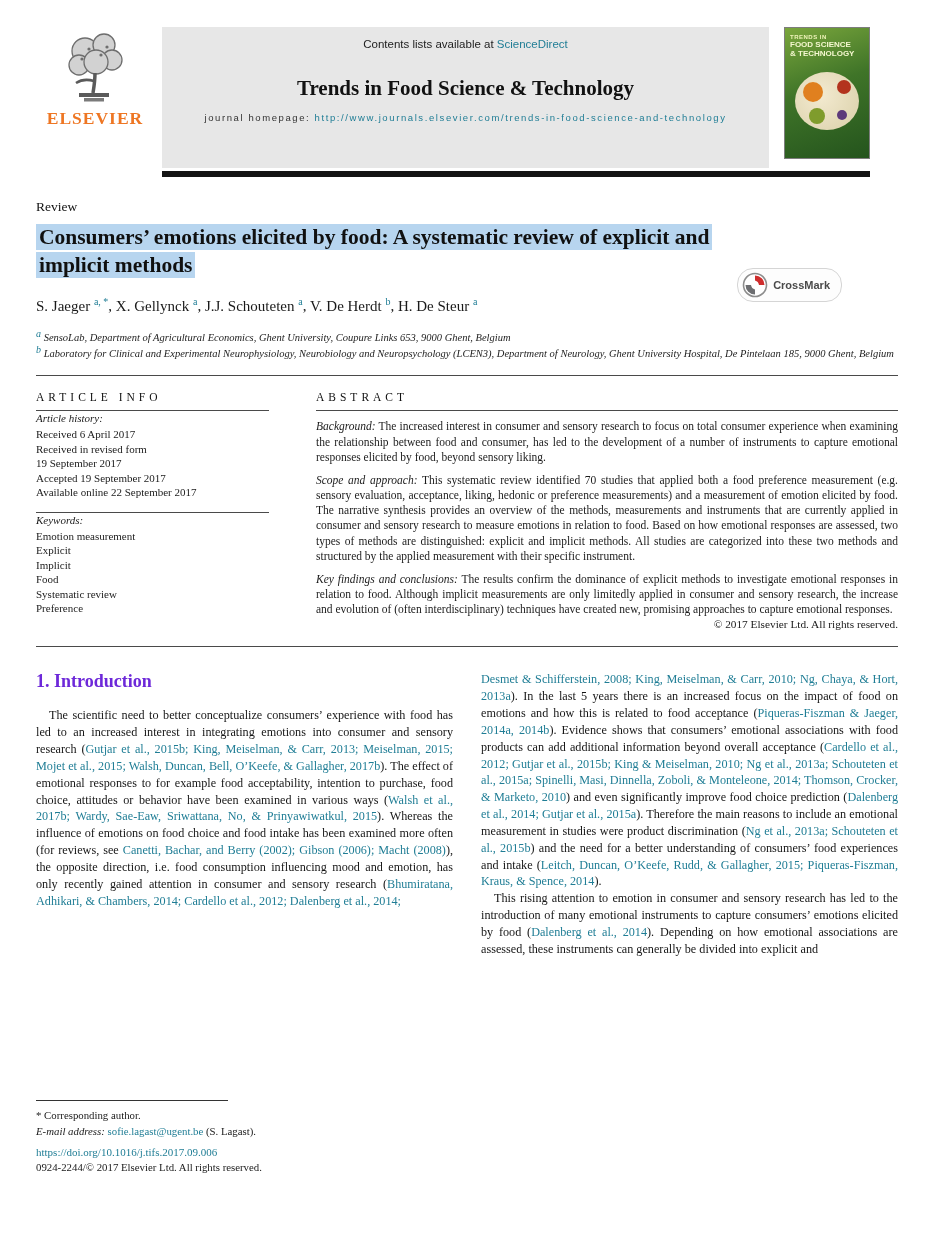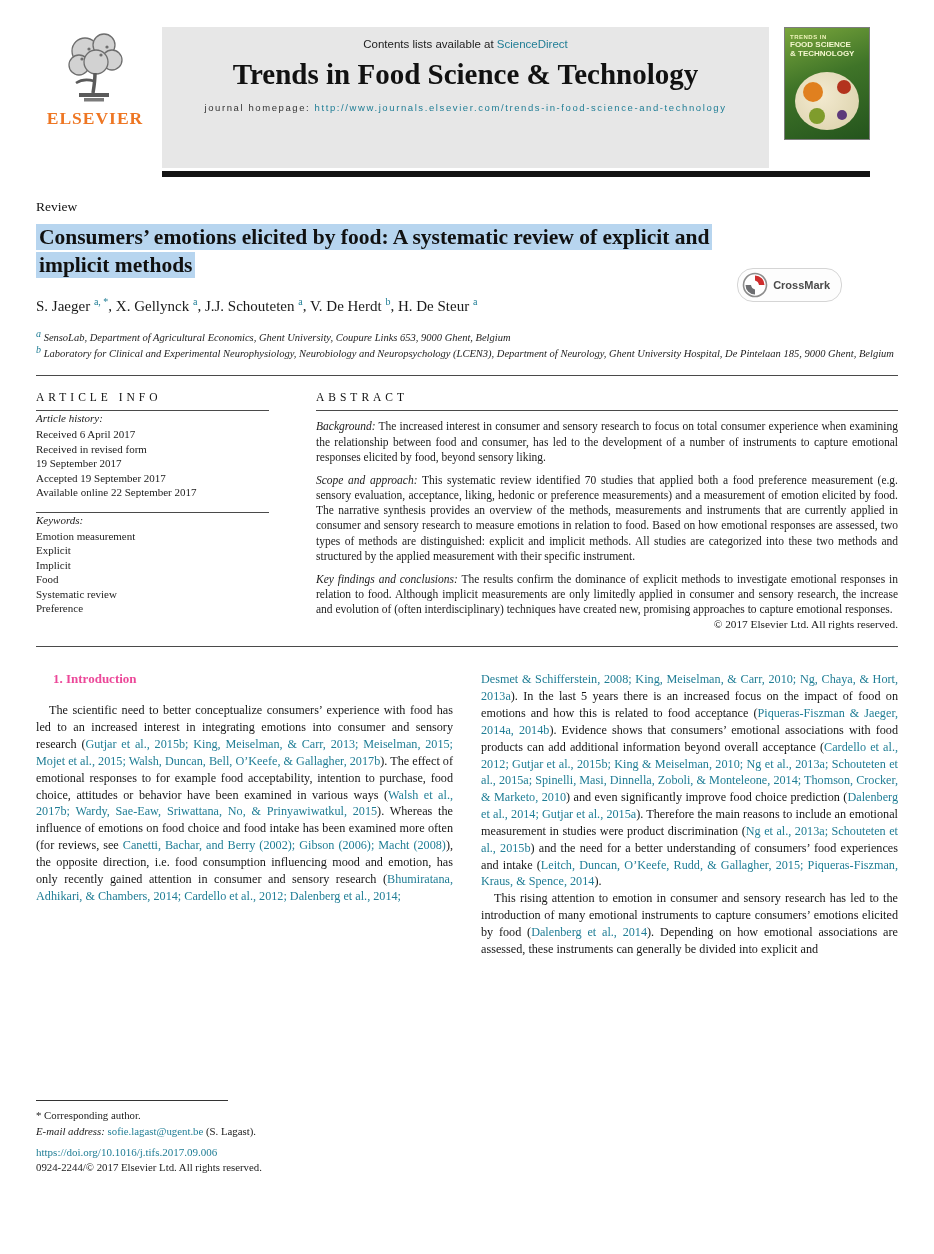--- a/index.html
+++ b/index.html
@@ -16,27 +16,27 @@
   }
   .citation{padding-top:50px;text-align:center;font-size:11.5px;color:var(--accent);}
   
   .masthead{margin-top:27px;margin-right:28px;display:flex;}
   .logo-block{width:118px;flex:none;display:flex;flex-direction:column;align-items:center;padding-top:2px;}
   .elsevier-word{margin-top:1px;font-size:17.5px;font-weight:700;letter-spacing:1px;color:var(--orange);font-family:"Liberation Serif",serif;}
   .mast-right{flex:1;margin-left:8px;display:flex;flex-direction:column;}
   .mast-main{display:flex;}
   .mast-box{flex:1;background:#e7e7e7;height:141px;text-align:center;}
   .contents-line{padding-top:11px;font-size:11.5px;color:#222;font-family:"Liberation Sans",sans-serif;}
-  .mast-title{margin-top:8px;font-size:29px;font-weight:700;color:#111;font-family:"Liberation Serif",serif;}
+  .mast-title{margin-top:26px;font-size:21px;font-weight:700;color:#111;font-family:"Liberation Serif",serif;}
   .homepage-line{margin-top:10px;font-size:9.5px;letter-spacing:1.6px;line-height:1.55;color:#333;
     font-family:"Liberation Sans",sans-serif;padding:0 34px;word-break:break-word;}
   .teal{color:var(--accent);text-decoration:none;cursor:pointer;}
   .black-bar{height:6px;background:#141414;margin-top:3px;}
   
-  .cover{width:86px;height:113px;margin-left:15px;flex:none;position:relative;overflow:hidden;
+  .cover{width:86px;height:132px;margin-left:15px;flex:none;position:relative;overflow:hidden;
     border:1px solid #7d7d7d;background:linear-gradient(160deg,#7aa63c 0%,#3f7428 45%,#24541d 100%);}
   .cover-top{padding:6px 5px 0;}
   .cover-t1{font:700 6px "Liberation Sans",sans-serif;color:#eef3b8;letter-spacing:.5px;}
   .cover-t2,.cover-t3{font:700 8px/9px "Liberation Sans",sans-serif;color:#f4f7cf;}
   .cover-circle{position:absolute;left:10px;top:44px;width:64px;height:58px;border-radius:50%;
     background:radial-gradient(circle at 40% 40%,#f3ead0,#d9cfa8);}
   .fruit{position:absolute;border-radius:50%;display:block;}
   .f1{background:#e0801f;width:20px;height:20px;left:8px;top:10px;}
   .f2{background:#b3331d;width:14px;height:14px;right:8px;top:8px;}
   .f3{background:#7f9c2c;width:16px;height:16px;left:14px;bottom:6px;}
@@ -61,21 +61,21 @@
   .thin-rule{border-top:1px solid #4a4a4a;}
   .thin-rule.mid{margin-top:12px;}
   .info-label{font-style:italic;font-size:11px;line-height:1.45;}
   .info-line{font-size:11px;line-height:1.32;color:#1c1c1c;}
   .abs-p{margin-top:8px;font-size:11.5px;line-height:1.32;text-align:justify;color:#1b1b1b;}
   .abs-copyright{text-align:right;font-size:11.3px;margin-top:1px;}
   .rule2{margin-top:16px;}
   
   .body-cols{display:flex;gap:28px;margin-top:24px;}
   .bcol{flex:1;min-width:0;}
-  .sec-heading{font-size:13px;font-weight:700;margin-bottom:15px;color:#ec4899;margin-left:17px;}
+  .sec-heading{font-size:18px;font-weight:700;margin-bottom:15px;color:#6d28d9;}
   .bp{font-size:12.2px;line-height:1.38;text-align:justify;color:#161616;}
   .bp.indent{text-indent:13px;}
   
   .footnote{position:absolute;left:36px;top:1100px;width:430px;background:#fff;}
   .fn-rule{width:192px;border-top:1px solid #333;margin-bottom:7px;}
   .fn-line{font-size:10.8px;line-height:1.45;color:#1a1a1a;}
   .doi-block{position:absolute;left:36px;top:1146px;}
   .doi{font-size:11px;color:var(--accent);cursor:pointer;}
   .rights{font-size:10.8px;margin-top:3px;color:#1a1a1a;}
 </style>

